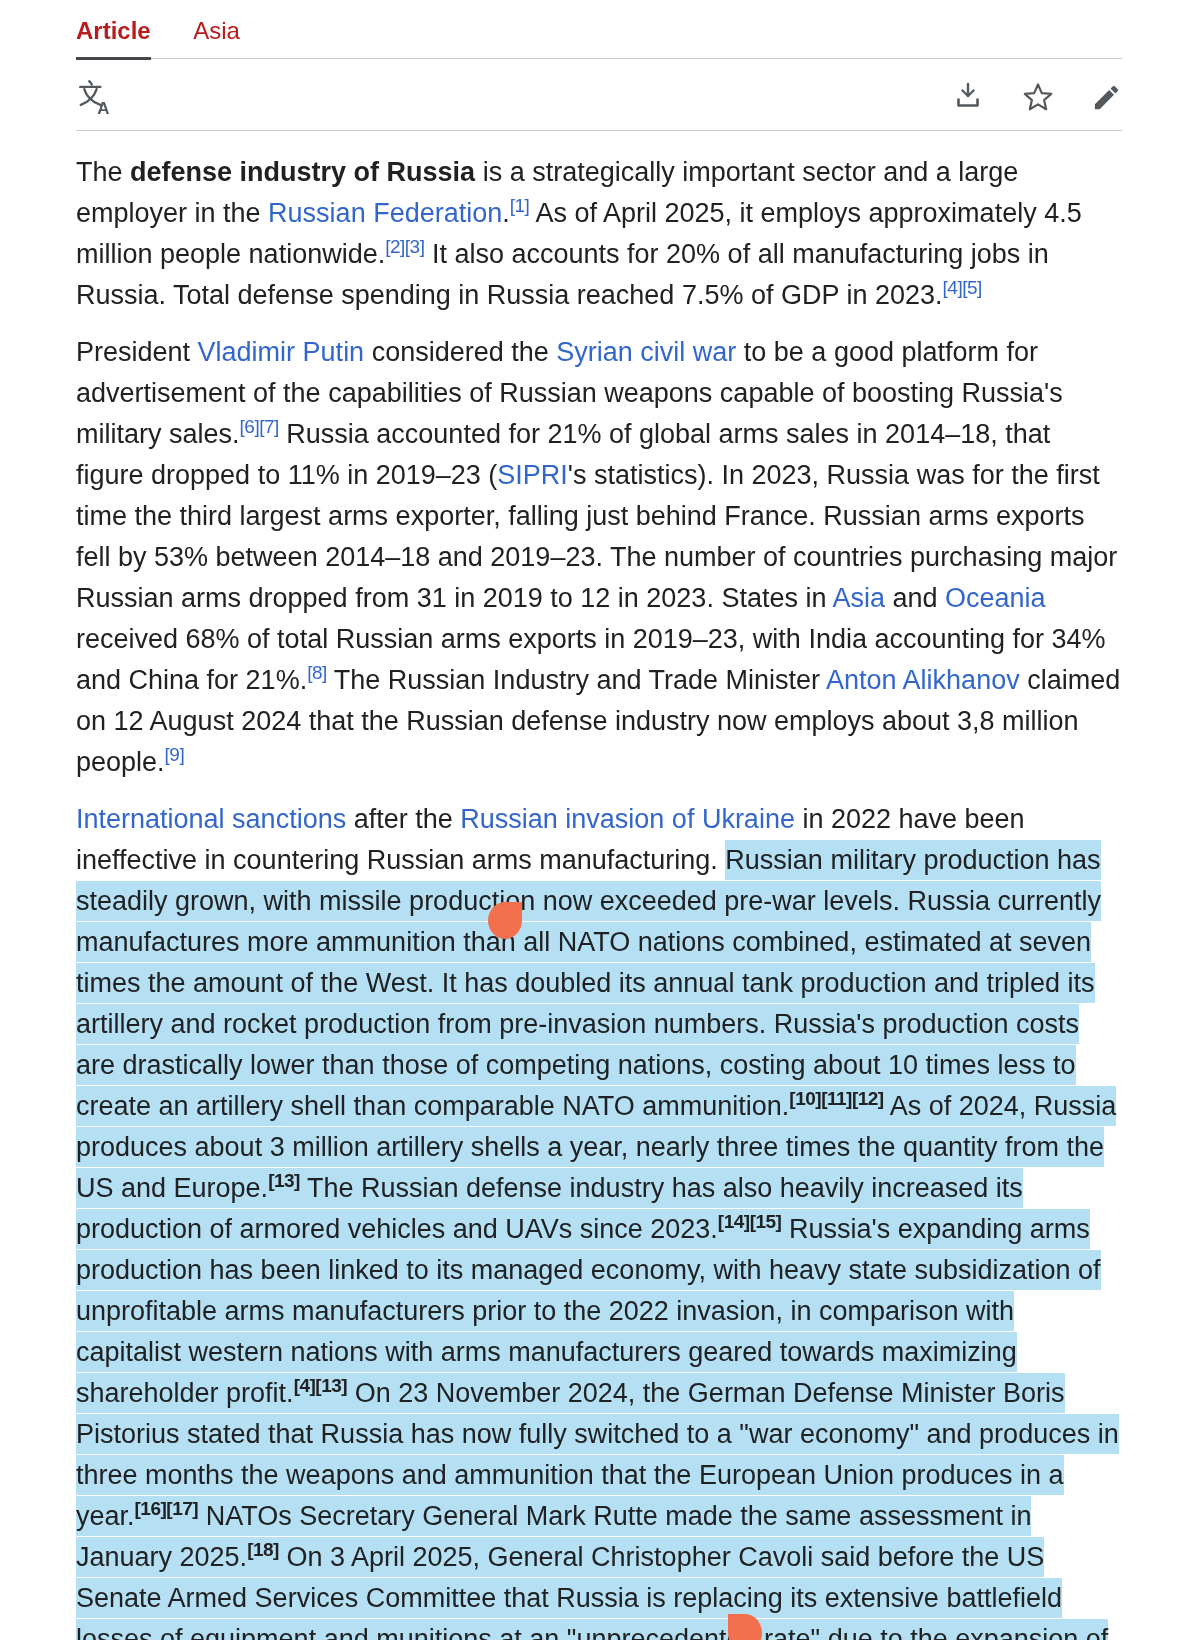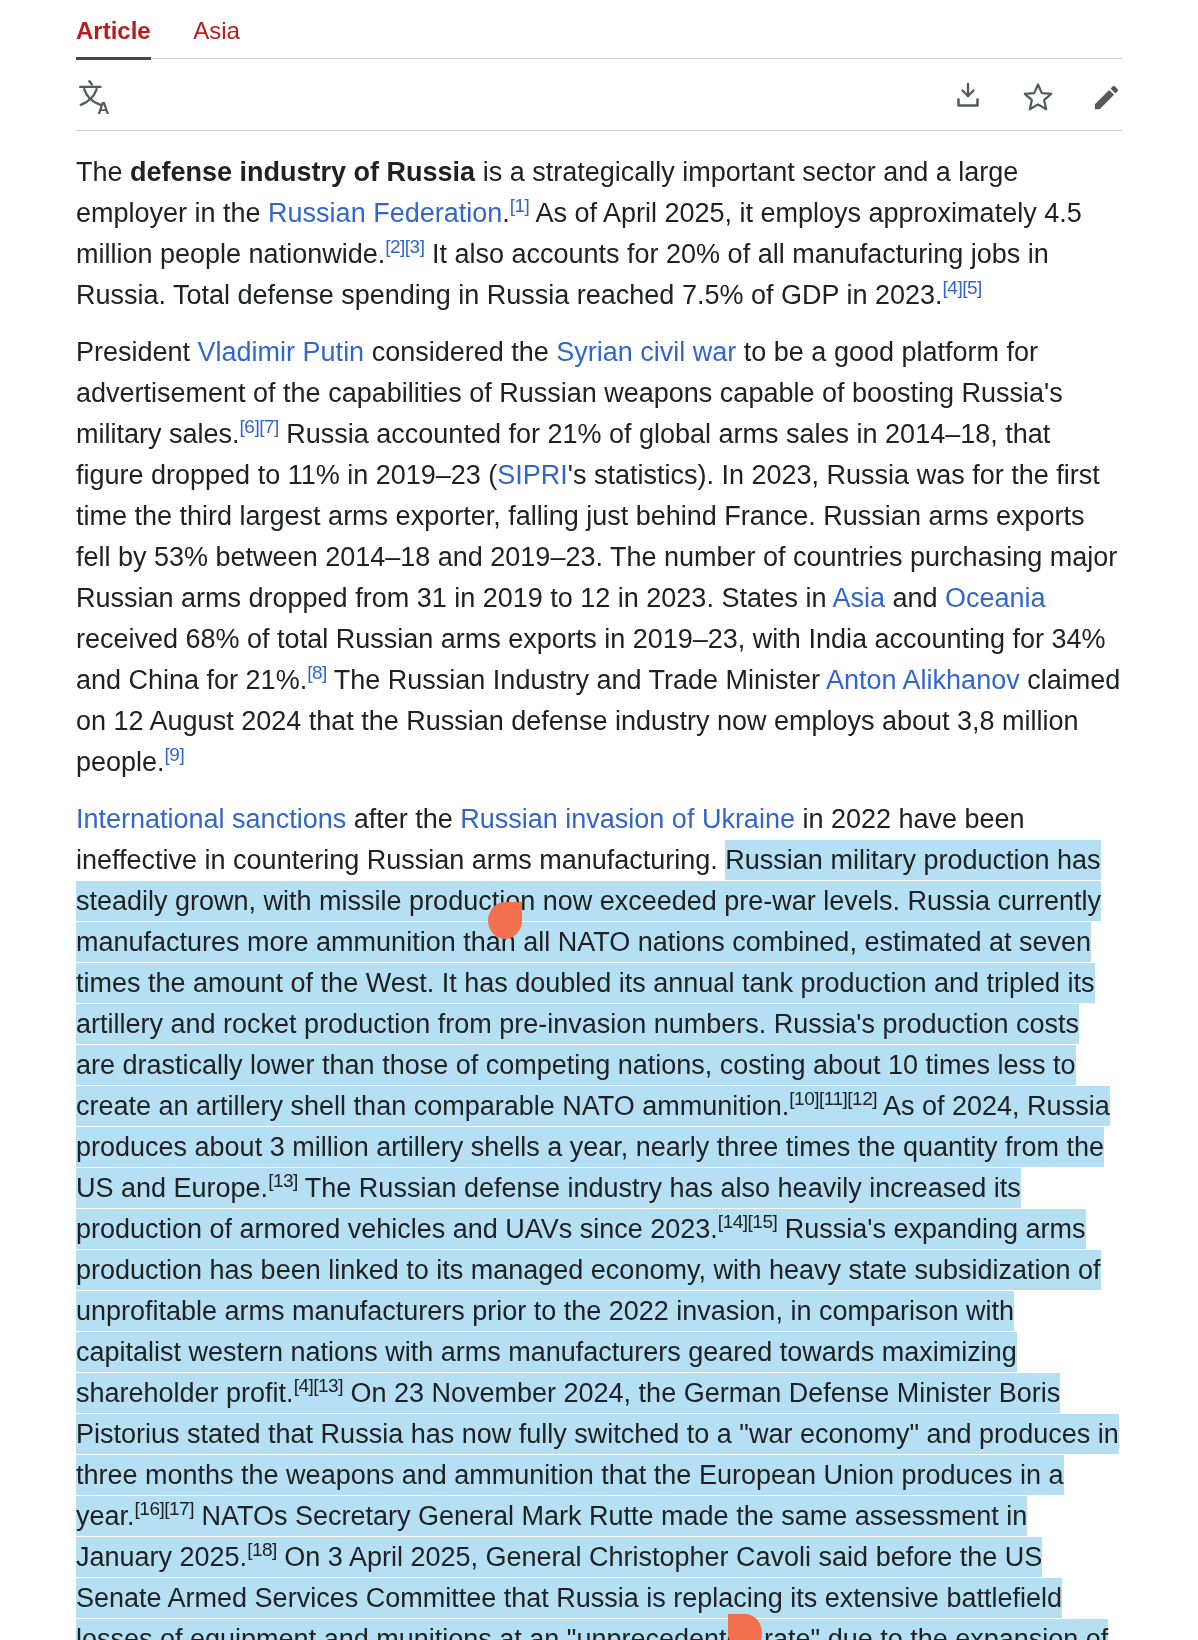--- a/index.html
+++ b/index.html
@@ -33,21 +33,21 @@
   .article{color:var(--text);}
   .article p{margin:16px 0;font-size:27px;line-height:41px;}
   .article p:first-child{margin-top:21px;}
   a.link{color:var(--link);text-decoration:none;cursor:pointer;}
   sup.ref{
     font-size:19px;line-height:0;vertical-align:baseline;position:relative;top:-0.55em;
     color:var(--link);cursor:pointer;letter-spacing:-0.5px;
   }
   b{font-weight:700;}
   span.hl{background:var(--hl);padding:5px 0;}
-  span.hl sup.ref{color:var(--text);}
+  span.hl sup.ref{color:var(--text);font-weight:bold;}
 
   
   .sel-handle{position:absolute;background:var(--handle);}
   .sel-handle.start{left:488px;top:884px;width:34px;height:37px;border-radius:50% 0 50% 50%;}
   .sel-handle.end{left:728px;top:1596px;width:34px;height:38px;border-radius:0 50% 50% 50%;}
   .stub-box{
     position:absolute;left:78px;top:1631px;width:332px;height:9px;
     background:var(--stub);border:1px solid #dfe2e6;border-bottom:none;
     border-radius:3px 3px 0 0;box-sizing:border-box;
   }

